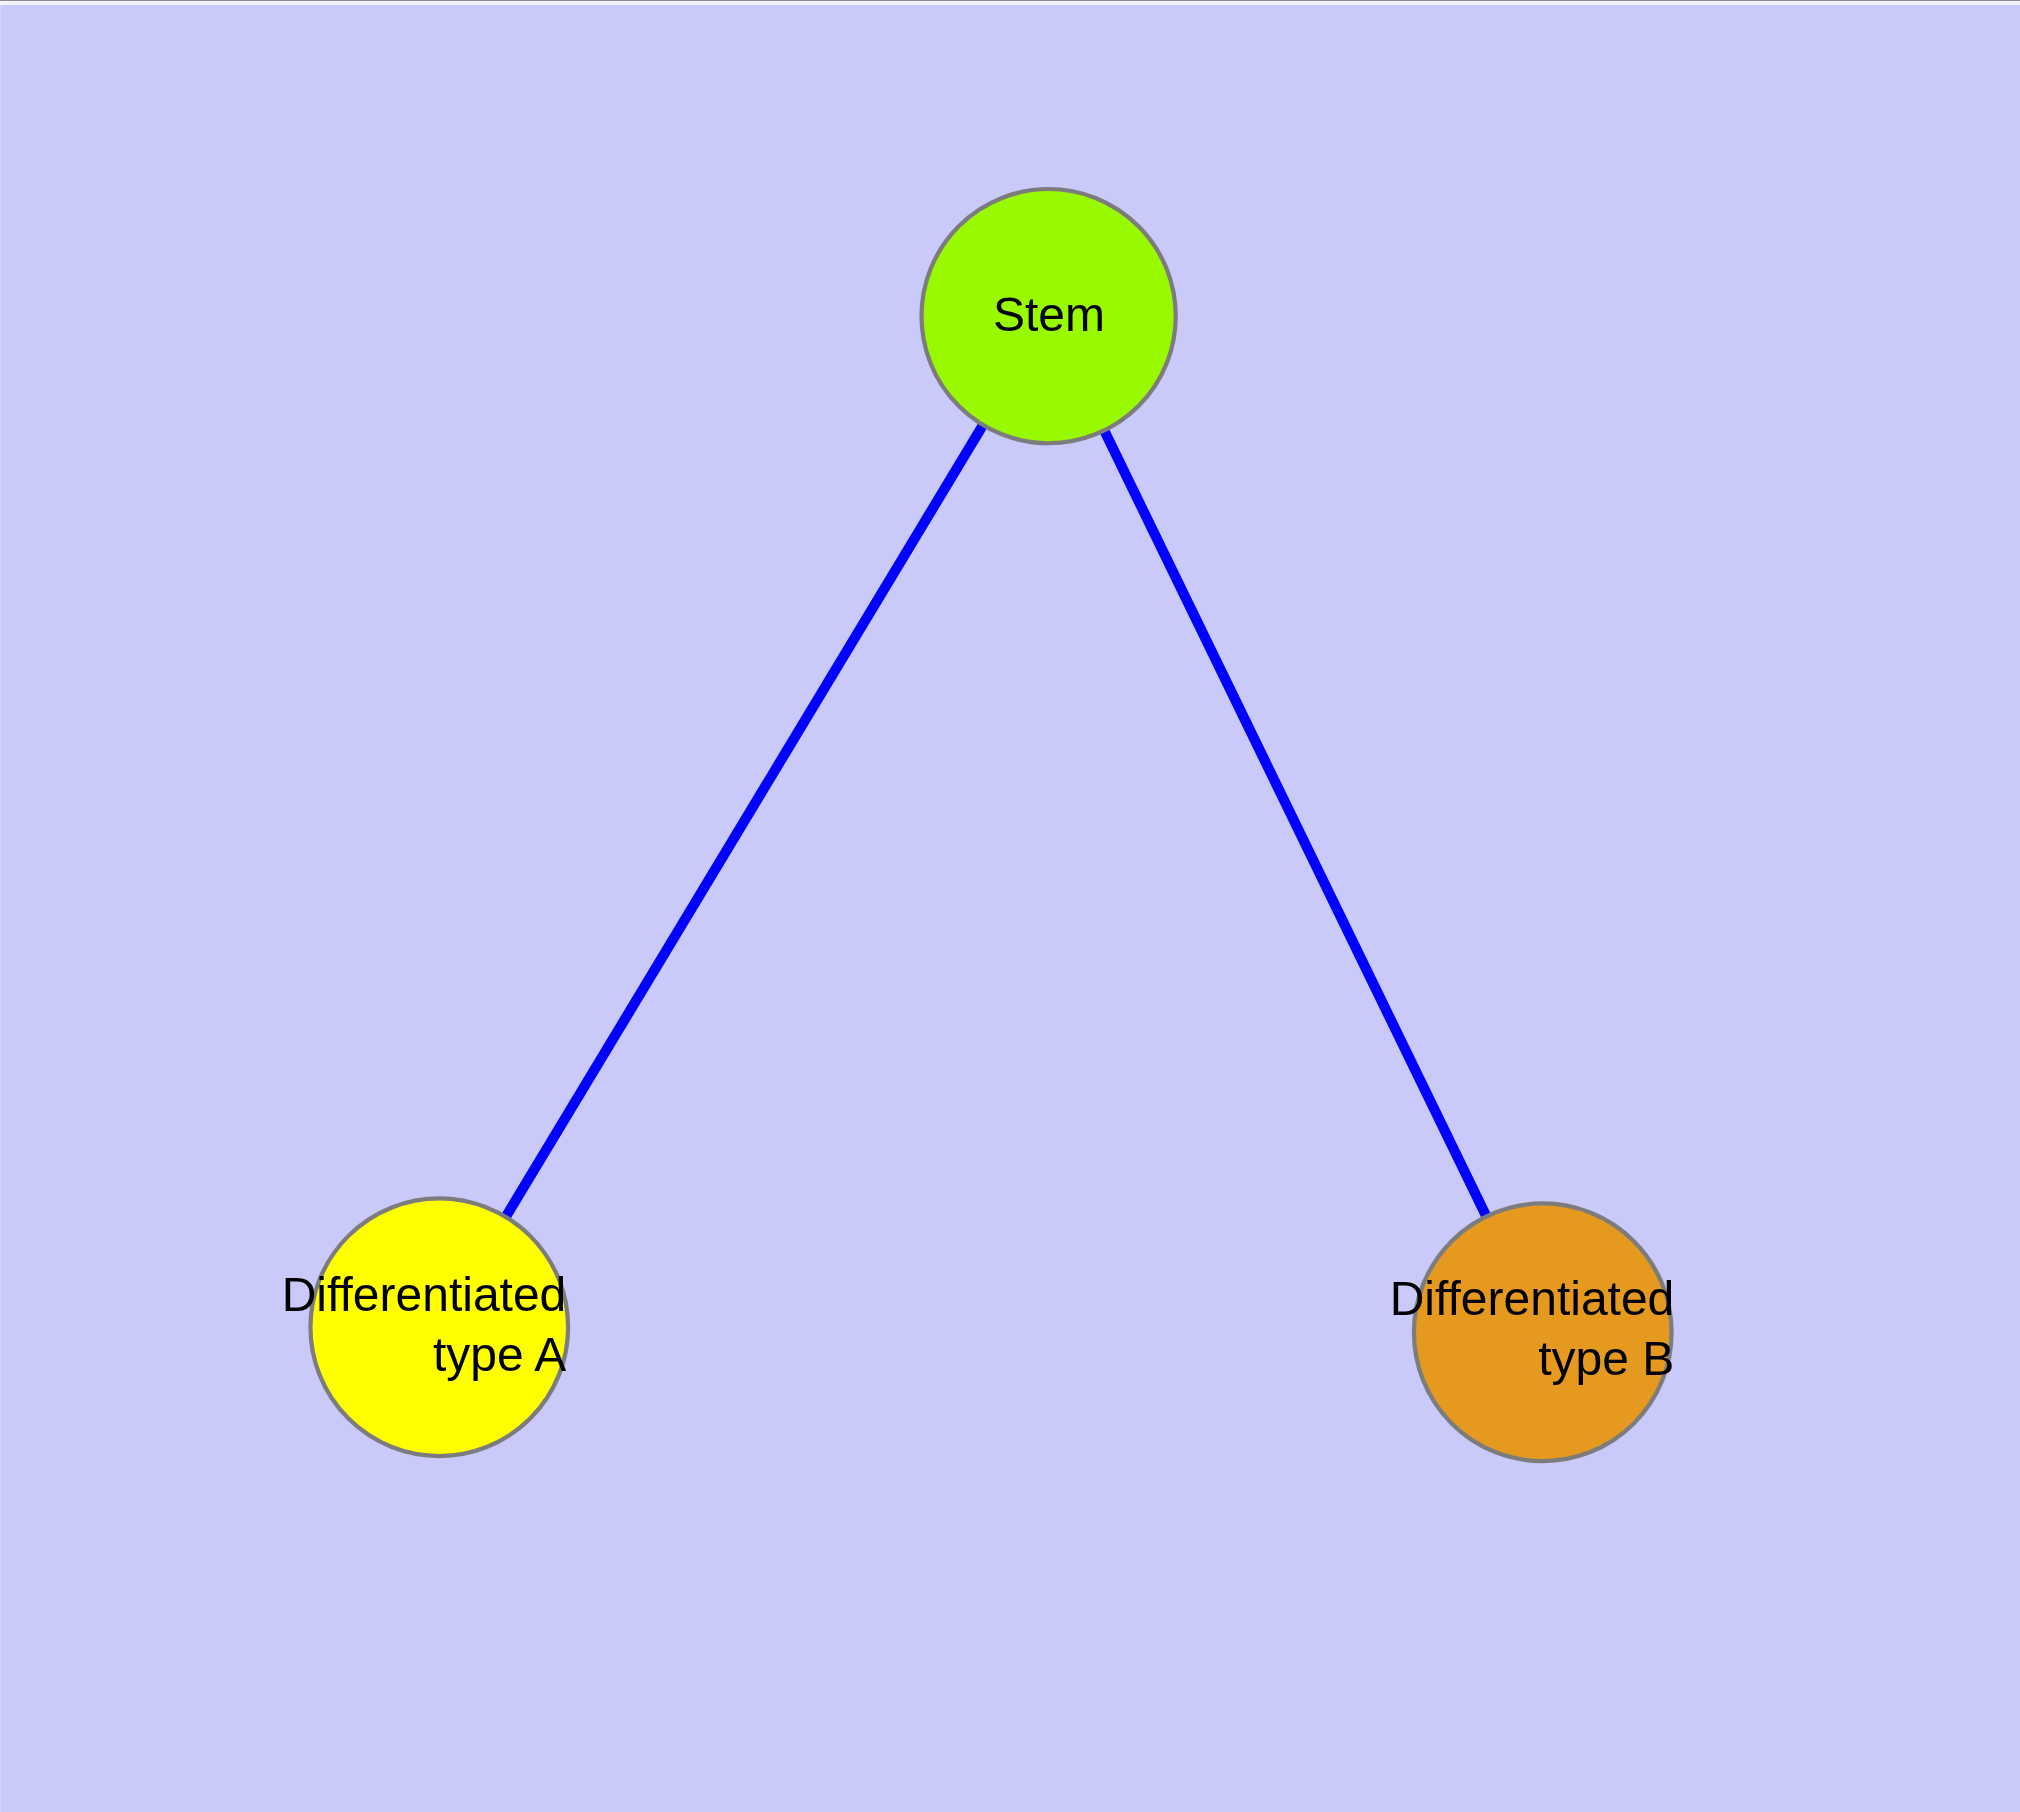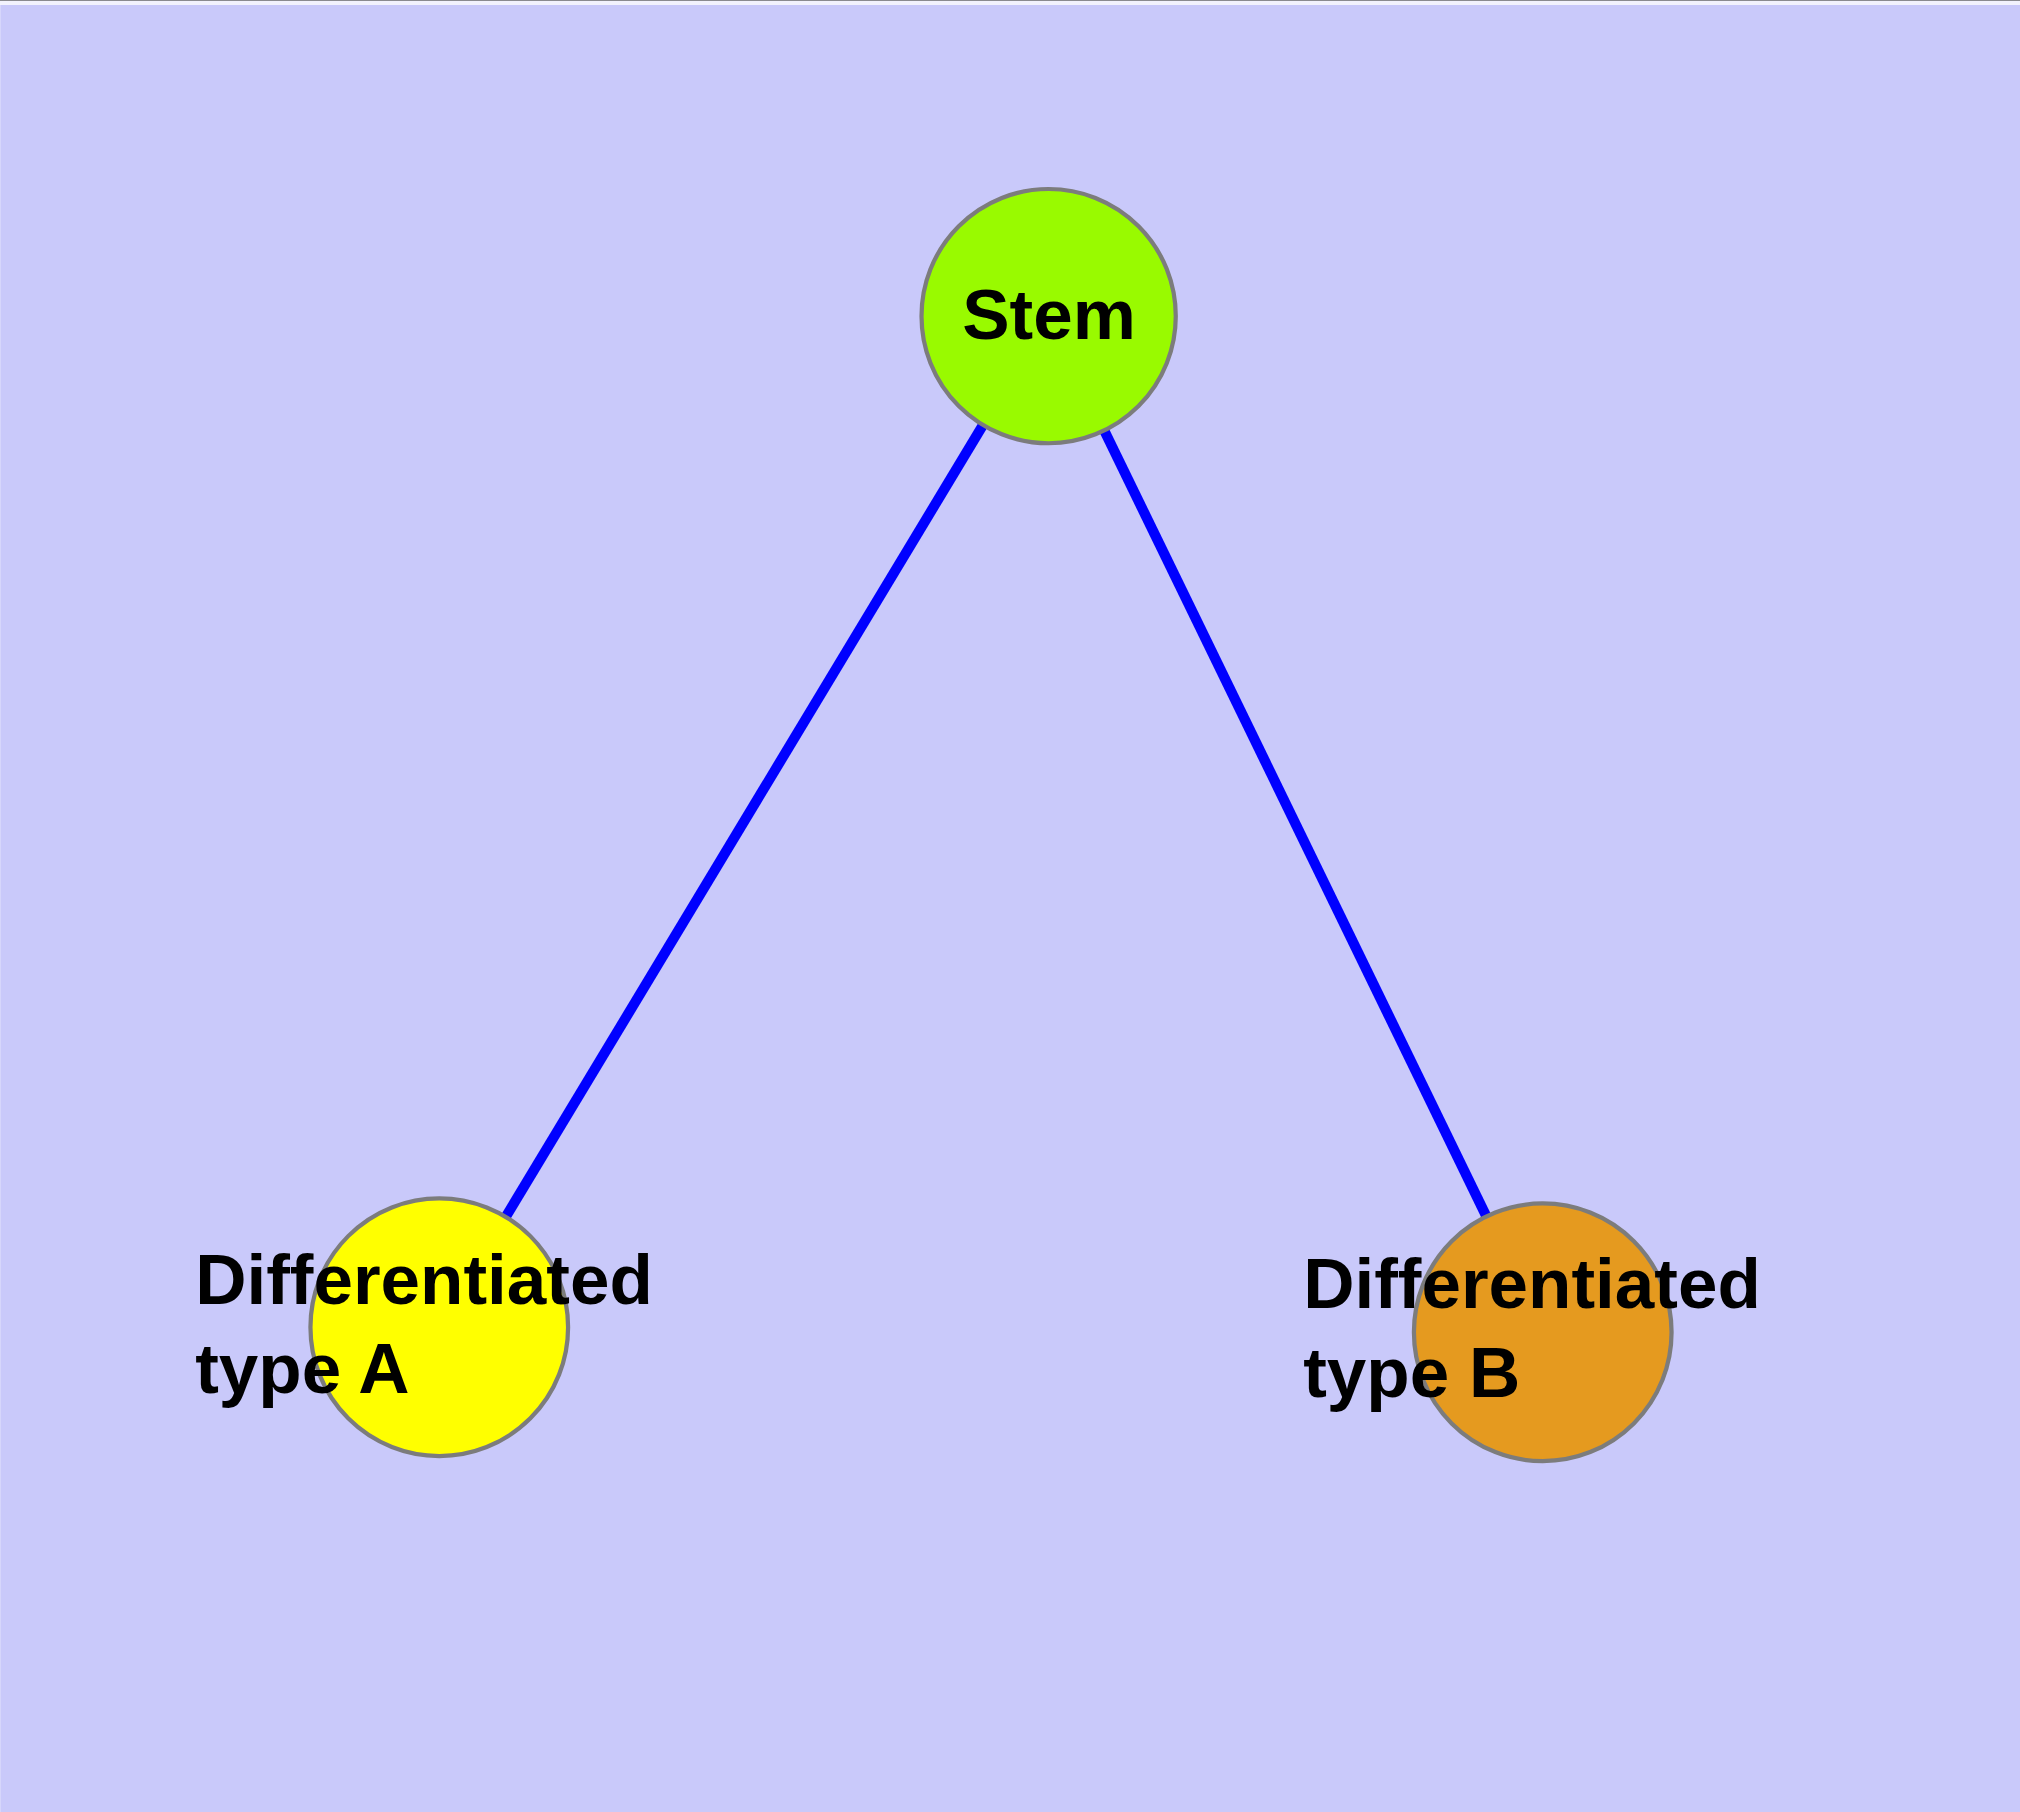--- a/index.html
+++ b/index.html
@@ -30,24 +30,24 @@
     width: 100%;
     height: 4.2px;
     background: #F2F2FD;
     border-top: 0.8px solid #8A8A8F;
     z-index: 3;
   }
   .node-label {
     position: absolute;
     transform: translate(-50%, -50%);
     color: #000000;
-    font-weight: bold;
-    font-size: 71px;
+    font-weight: normal;
+    font-size: 48px;
     line-height: 1.25;
-    text-align: left;
+    text-align: right;
     white-space: pre-line;
     z-index: 2;
     pointer-events: none;
   }
   .label-stem   { left: 1049px; top: 315px;  }
   .label-type-a { left: 424px;  top: 1325px; }
   .label-type-b { left: 1532px; top: 1329px; }
 </style>
 </head>
 <body>

